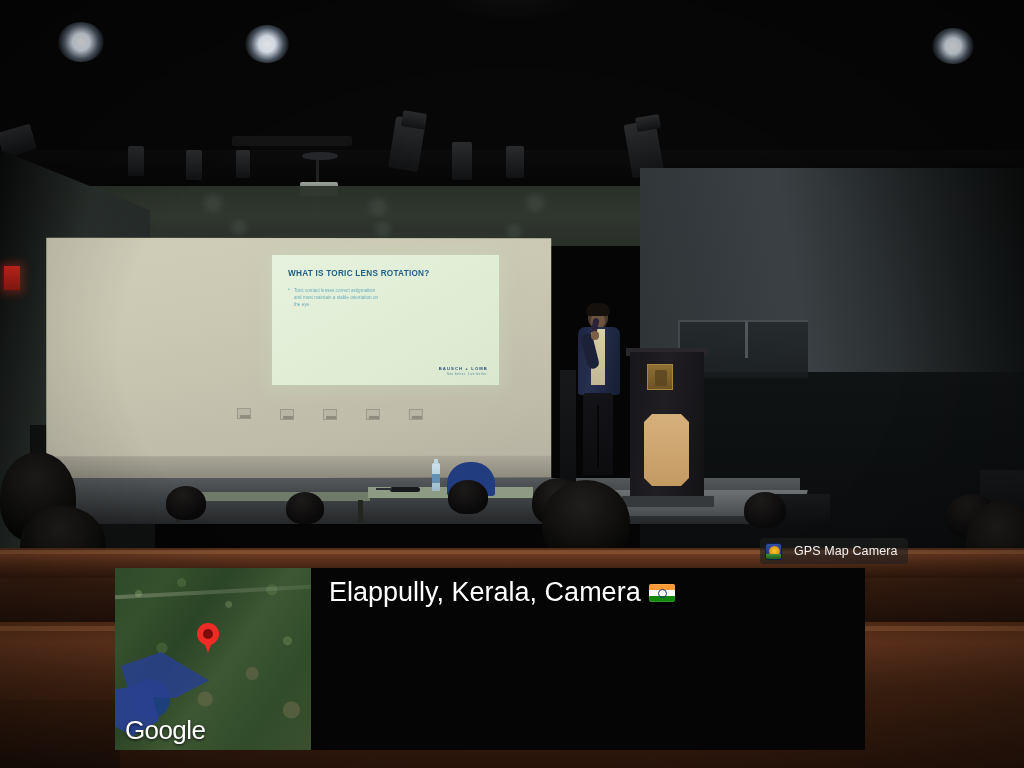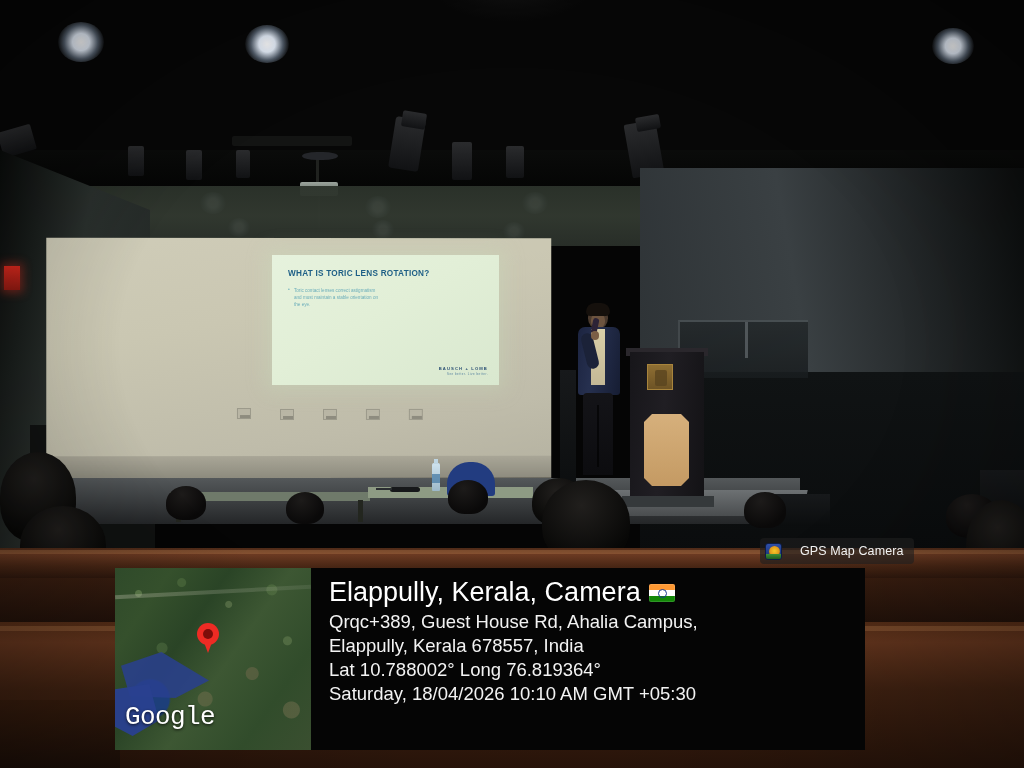--- a/index.html
+++ b/index.html
@@ -275,21 +275,21 @@
     background:#24262a; border-radius:50%/60%;
   }
   .cable {
     position:absolute; left:318px; top:196px; width:2px; height:34px;
     background:#111; border-radius:1px;
   }
 
   
   .watermark {
     position:absolute; left:760px; top:538px; height:26px;
-    display:flex; align-items:center; gap:18px;
+    display:flex; align-items:center; gap:12px;
     padding:3px 10px 3px 5px;
     background:rgba(30,30,30,.62);
     border-radius:4px;
   }
   .wm-icon {
     width:17px; height:17px; border-radius:3px;
     background:linear-gradient(#2f4fa8,#17306f);
     position:relative; overflow:hidden; flex:none;
     border:1px solid #0d1d46;
   }
@@ -354,22 +354,22 @@
   .gm-pin .pin-tip{
     position:absolute; left:5px; top:14px; width:12px; height:16px;
     background:#ee2b24;
     clip-path:polygon(0 0,100% 0,50% 100%);
   }
   .gm-pin .pin-hole{
     position:absolute; left:6px; top:6px; width:10px; height:10px; border-radius:50%;
     background:#7d0d0a;
   }
   .gm-google {
-    position:absolute; left:10px; bottom:18px;
-    color:#fff; font-size:26px; font-family:Liberation Mono, monospace;
+    position:absolute; left:10px; bottom:4px;
+    color:#fff; font-size:26px; font-family:Liberation Sans, sans-serif;
     letter-spacing:-.6px;
     text-shadow:0 1px 3px rgba(0,0,0,.8);
   }
 
   .gps-panel {
     position:absolute; left:311px; top:0px; width:554px; height:182px;
     background:#050505;
     padding:10px 0 0 18px;
     color:#fff;
   }
@@ -550,23 +550,17 @@
         <div class="pin-hole"></div>
       </div>
       <div class="gm-google">Google</div>
     </div>
 
     <div class="gps-panel">
       <div class="gps-title">
         <span>Elappully, Kerala, Camera</span>
         <span class="flag"></span>
       </div>
-      <div class="gps-lines">
-        <div class="gps-line">Qrqc+389, Guest House Rd, Ahalia Campus,</div>
-        <div class="gps-line">Elappully, Kerala 678557, India</div>
-        <div class="gps-line">Lat 10.788002° Long 76.819364°</div>
-        <div class="gps-line">Saturday, 18/04/2026 10:10 AM GMT +05:30</div>
-      </div>
     </div>
 
   </div>
 
 </div>
 
 </body></html>

